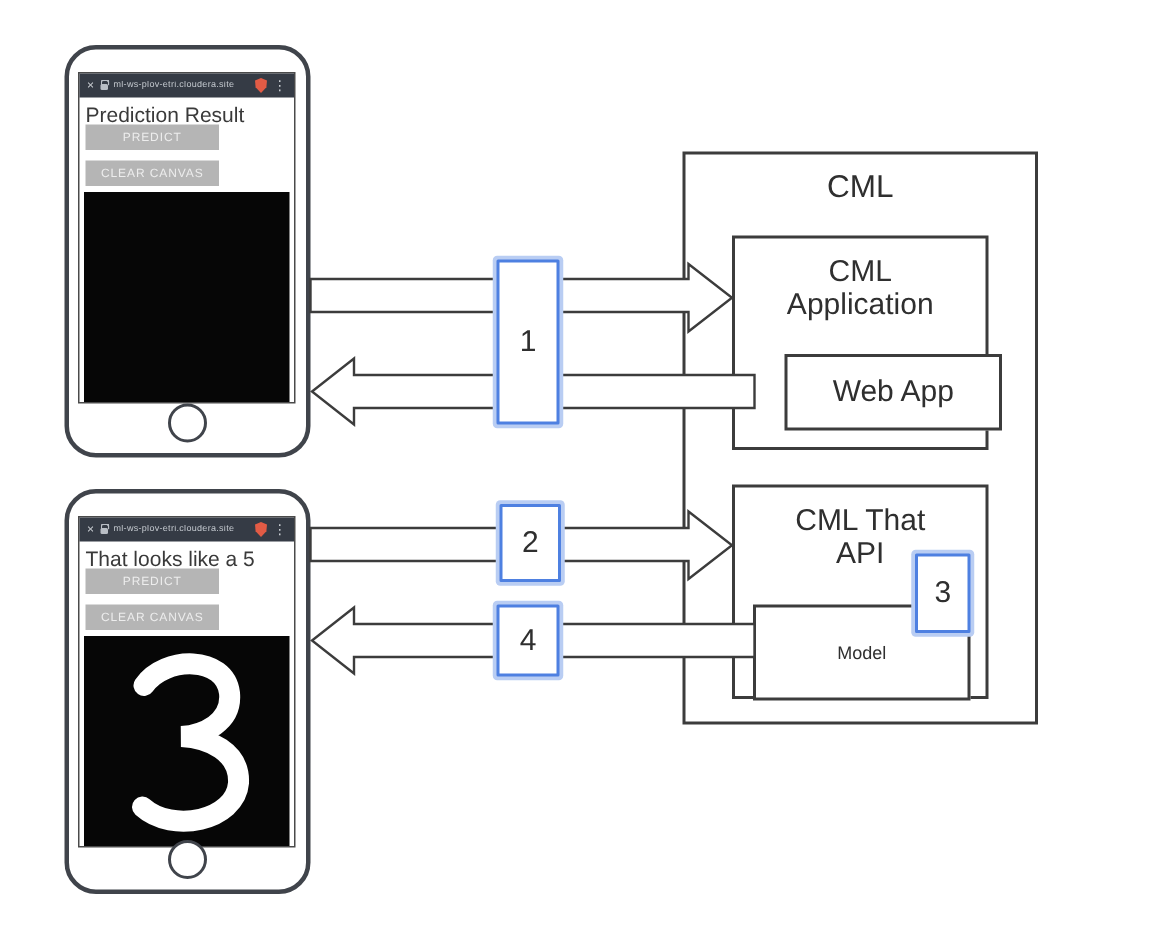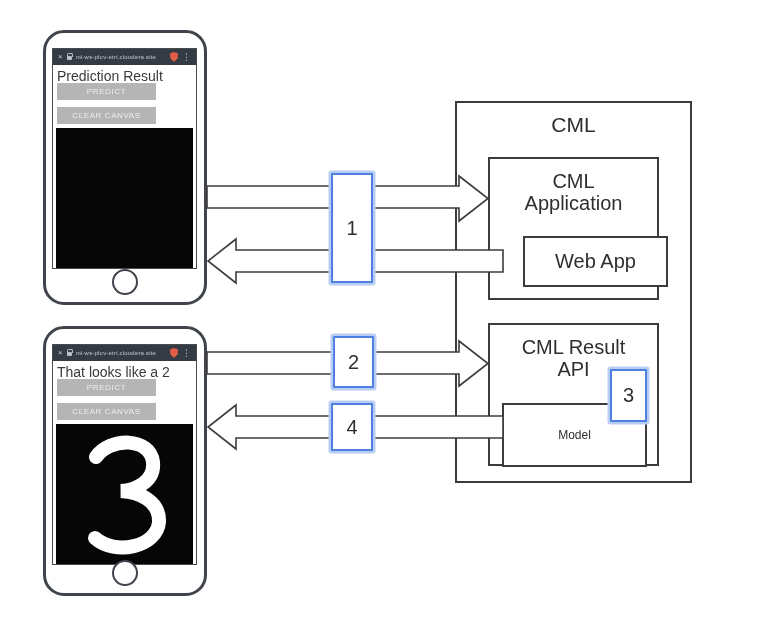--- a/index.html
+++ b/index.html
@@ -13,21 +13,21 @@
   .phone.p2 { left:43px; top:326px; height:270px; }
   .screen { position:absolute; left:6px; top:15px; width:145px; height:221px; border:1.5px solid #4a4a4a; background:#fff; }
   .bar { position:absolute; left:0; top:0; width:100%; height:16px; background:#353b45; display:flex; align-items:center; padding:0 5px; gap:4px; }
   .bar .xg { color:#cfd3d8; font-size:8px; line-height:1; }
   .lock { position:relative; width:5px; height:4px; background:#b9bec5; border-radius:1px; margin-top:2px; flex:none; }
   .lock::before { content:""; position:absolute; top:-3px; left:0.5px; width:4px; height:3px; border:1px solid #b9bec5; border-bottom:none; border-radius:2px 2px 0 0; }
   .url { color:#c4c9cf; font-size:6px; flex:1; white-space:nowrap; overflow:hidden; letter-spacing:.2px; }
   .shield { width:8px; height:10px; background:#e25b45; clip-path:polygon(50% 0, 100% 16%, 95% 62%, 50% 100%, 5% 62%, 0 16%); flex:none; }
   .menu { color:#cfd3d8; font-size:9px; line-height:1; }
   .status { position:absolute; left:4px; top:19px; font-size:14px; color:#3a3a3a; }
-  .pbtn { position:absolute; left:4px; width:99px; height:17px; background:#b5b5b5; color:#ededed; font-size:8px; letter-spacing:.6px; display:flex; align-items:center; justify-content:center; }
+  .pbtn { position:absolute; left:4px; width:89px; height:17px; background:#b5b5b5; color:#ededed; font-size:8px; letter-spacing:.6px; display:flex; align-items:center; justify-content:center; }
   .pbtn.b1 { top:34px; } .pbtn.b2 { top:58px; }
   .canvas { position:absolute; left:3px; top:79px; width:137px; height:140px; background:#060606; }
   .home { position:absolute; left:50%; transform:translateX(-50%); bottom:7px; width:26px; height:26px; border:2px solid #40444b; border-radius:50%; background:#fff; }
 
   
   .dbox { position:absolute; border:2px solid #3c3c3c; background:#fff; }
   .outer    { left:455px; top:101px; width:237px; height:382px; z-index:1; }
   .outer-title { position:absolute; left:0; top:10px; width:100%; text-align:center; font-size:21px; }
   .appbox   { left:488px; top:157px; width:171px; height:143px; z-index:3; }
   .modelapibox { left:488px; top:323px; width:171px; height:143px; z-index:3; }
@@ -72,21 +72,21 @@
 
   <div class="phone p2">
     <div class="screen">
       <div class="bar">
         <span class="xg">×</span>
         <span class="lock"></span>
         <span class="url">ml-ws-plov-etri.cloudera.site</span>
         <span class="shield"></span>
         <span class="menu">⋮</span>
       </div>
-      <div class="status">That looks like a 2</div>
+      <div class="status">That looks like a 5</div>
       <div class="pbtn b1">PREDICT</div>
       <div class="pbtn b2">CLEAR CANVAS</div>
       <div class="canvas">
         <svg class="digit3" viewBox="0 0 137 140">
           <path d="M 40 33 C 54 13, 94 13, 97 38 C 99 58, 79 66, 65 67 C 83 68, 104 77, 103 98 C 101 123, 59 132, 39 114" fill="none" stroke="#ffffff" stroke-width="14" stroke-linecap="round"></path>
         </svg>
       </div>
     </div>
     <div class="home"></div>
   </div>
@@ -97,21 +97,21 @@
 
   <div class="dbox appbox">
     <div class="inner-title">CML
 Application</div>
   </div>
   <div class="dbox webappbox">
     <span>Web App</span>
   </div>
 
   <div class="dbox modelapibox">
-    <div class="inner-title">CML Result
+    <div class="inner-title">CML That
 API</div>
   </div>
   <div class="dbox modelbox">
     <span>Model</span>
   </div>
 
   <svg class="arrows" viewBox="0 0 768 619">
     <polygon points="207,186 459,186 459,176 488,198.5 459,221 459,208 207,208"></polygon>
     <polygon points="503,250 236,250 236,239 208,261 236,283 236,272 503,272"></polygon>
     <polygon points="207,352 459,352 459,341 488,363.5 459,386 459,374 207,374"></polygon>

